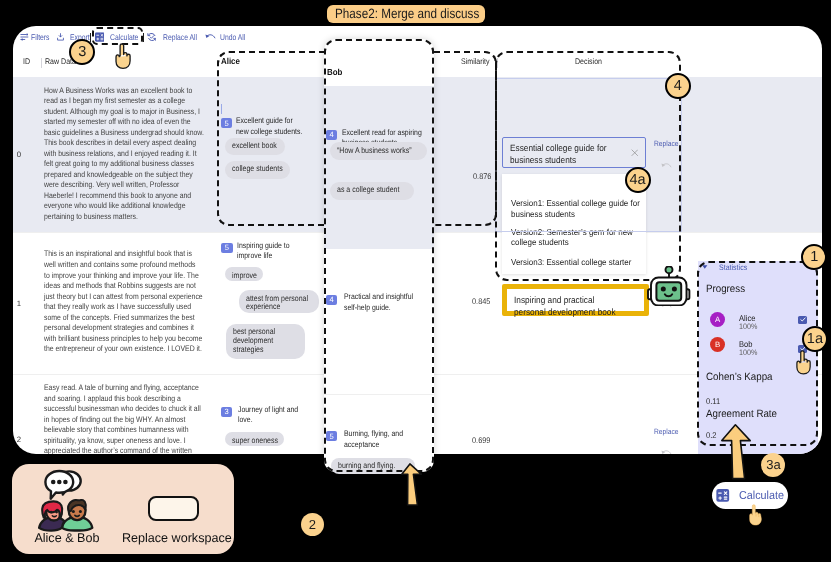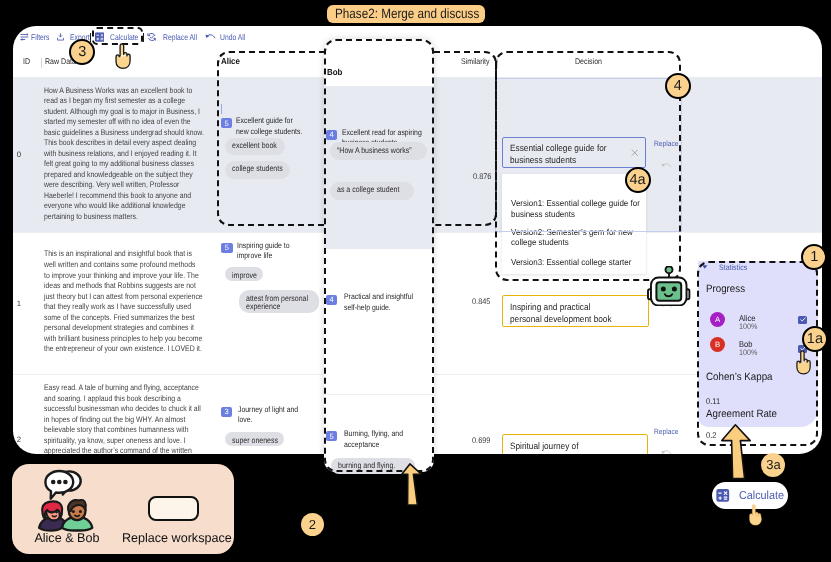--- a/index.html
+++ b/index.html
@@ -37,21 +37,21 @@
   .score{position:absolute;left:0;top:0;width:11.4px;height:10px;background:#6c7ee1;color:#fff;font-size:7.6px;display:flex;align-items:center;justify-content:center;border-radius:2px;}
   .summ{position:absolute;top:-2.2px;font-size:8.05px;line-height:10.35px;color:#1f1f1f;transform:scaleX(0.857);transform-origin:left top;white-space:nowrap;}
   .kw{position:absolute;background:#dedee5;border-radius:10px;font-size:8.2px;color:#2b2b2b;line-height:8.9px;}
   .kwt{position:absolute;left:6.8px;top:4.4px;transform:scaleX(0.857);transform-origin:left top;white-space:nowrap;}
 
   
   .simval{position:absolute;font-size:8.2px;color:#3a3a3a;transform:scaleX(0.9);transform-origin:left top;}
 
   
   .dec-input{position:absolute;border:1.4px solid #6d7fd4;border-radius:2px;background:transparent;}
-  .dec-box2{position:absolute;border:1px solid #eab308;border-radius:2px;background:#fff;margin-top:11px;}
+  .dec-box2{position:absolute;border:5px solid #eab308;border-radius:2px;background:#fff;}
   .dec-val{position:absolute;font-size:9.2px;line-height:12.2px;color:#1d1d1d;transform:scaleX(0.9);transform-origin:left top;white-space:nowrap;}
   .xico{position:absolute;right:7px;top:11px;line-height:0;}
   .dd{position:absolute;background:#fff;box-shadow:0 1px 3px rgba(0,0,0,.12);}
   .dd-head{position:absolute;left:0;top:1px;width:100%;height:14.2px;background:#e1e4ef;}
   .dd-head-lab{position:absolute;left:5.3px;top:1.8px;color:#6d7fd4;font-size:9.4px;transform:scaleX(0.88);transform-origin:left top;white-space:nowrap;}
   .dd-opt{position:absolute;left:8.6px;font-size:8.6px;line-height:10.3px;color:#1d1d1d;white-space:nowrap;transform:scaleX(0.93);transform-origin:left top;}
   .replace-link{position:absolute;font-size:7.6px;color:#4a5ab0;transform:scaleX(0.88);transform-origin:left top;}
   .undo-sm{position:absolute;line-height:0;}
 
   
@@ -215,20 +215,27 @@
   </div>
   <div class="kw" style="left:212px;top:241.6px;width:37.4px;height:13.6px">
       <span class="kwt">improve</span>
     </div>
   <div class="kw" style="left:226px;top:264.5px;width:79.9px;height:23.3px">
       <span class="kwt">
         <div>attest from personal</div>
         <div>experience</div>
       </span>
     </div>
+  <div class="kw" style="left:212.7px;top:298.1px;width:79.1px;height:35.4px">
+      <span class="kwt">
+        <div>best personal</div>
+        <div>development</div>
+        <div>strategies</div>
+      </span>
+    </div>
 
   <div class="simval" style="left:458.6px;top:271.8px">0.845</div>
 
   <div class="idtext" style="left:3.6px;top:409px">2</div>
   <div class="rawtext" style="left:31px;top:357.3px">
       <div>Easy read. A tale of burning and flying, acceptance</div>
       <div>and soaring. I applaud this book describing a</div>
       <div>successful businessman who decides to chuck it all</div>
       <div>in hopes of finding out the big WHY. An almost</div>
       <div>believable story that combines humanness with</div>
@@ -281,36 +288,30 @@
     <div class="dec-val" style="left:7.8px;top:5.1px">
         <div>Inspiring and practical</div>
         <div>personal development book</div>
       </div>
   </div>
   <span class="undo-sm" style="left:648.2px;top:276.4px"><svg width="11" height="8" viewBox="0 0 20 14">
         <path d="M3.8 5.2C7.6 1.2 15 2.2 18 8.6" stroke="#c4c4c8" stroke-width="1.5" fill="none" stroke-linecap="round"></path>
         <path d="M0.8 2.3 2.5 8.9 8 5.4z" fill="#c4c4c8"></path>
       </svg></span>
 
-  <div class="dec-box2" style="left:488.4px;top:397.3px;width:146.6px;height:32.1px">
-    <div class="dec-val" style="left:7.8px;top:5.1px">
-        <div>Spiritual journey of</div>
-        <div>acceptance and discovery.</div>
-      </div>
-  </div>
   <div class="replace-link" style="left:641.3px;top:401.3px">Replace</div>
   <span class="undo-sm" style="left:648.2px;top:423.8px"><svg width="11" height="8" viewBox="0 0 20 14">
         <path d="M3.8 5.2C7.6 1.2 15 2.2 18 8.6" stroke="#c4c4c8" stroke-width="1.5" fill="none" stroke-linecap="round"></path>
         <path d="M0.8 2.3 2.5 8.9 8 5.4z" fill="#c4c4c8"></path>
       </svg></span>
 
   <div class="colhl" style="left:482.3px;top:52.5px;width:186.7px;height:153.5px"></div>
   <div class="caret-line" style="left:207.6px;top:78px;height:10.5px"></div>
 
-  <div class="stats" style="left:684.9px;top:235.6px;width:119.5px;height:166px">
+  <div class="stats" style="left:684.9px;top:235.6px;width:119.5px;height:221px">
     <span class="st-caret"><svg width="5.6" height="4" viewBox="0 0 10 7">
           <path d="M0.4 0.4 9.6 0.4 5 6.6z" fill="#3b4ca8"></path>
         </svg></span>
     <div class="st-title">Statistics</div>
     <div class="st-h" style="left:7.7px;top:21.5px">Progress</div>
 
     <div class="av" style="left:11.5px;top:50.3px;background:#a61fc4">
         <span>A</span>
       </div>
     <div class="av-n" style="left:40.9px;top:52px">Alice</div>

